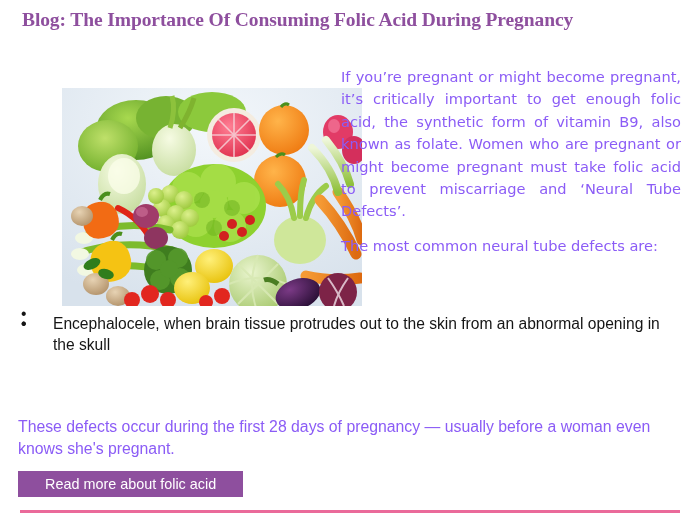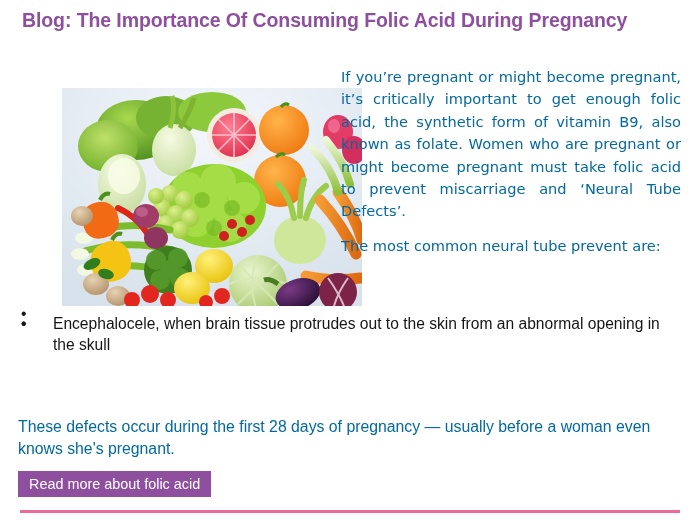--- a/index.html
+++ b/index.html
@@ -22,21 +22,21 @@
     box-sizing: border-box;
   }
 
   
   .article-title {
     position: absolute;
     left: 22px;
     top: 8px;
     width: 640px;
     margin: 0;
-    font-family: Liberation Sans, sans-serif;
+    font-family: Liberation Serif, serif;
     font-weight: bold;
     font-size: 19.5px;
     line-height: 24px;
     letter-spacing: -0.1px;
     color: #8e4f9e;
   }
 
   
   .hero-figure {
     position: absolute;
@@ -58,21 +58,21 @@
     left: 341px;
     top: 66px;
     width: 340px;
   }
   .intro-col p {
     margin: 0 0 12px 0;
     font-family: "DejaVu Sans", sans-serif;
     font-size: 14.6px;
     line-height: 22.4px;
     text-align: justify;
-    color: #0369a1;
+    color: #8b5cf6;
   }
   .intro-col p.last {
     text-align: left;
     margin-bottom: 0;
   }
 
   
   .defect-list {
     position: absolute;
     left: 18px;
@@ -105,31 +105,31 @@
   
   .closing-para {
     position: absolute;
     left: 18px;
     top: 416px;
     width: 664px;
     margin: 0;
     font-family: "Liberation Sans Narrow", "Liberation Sans", sans-serif;
     font-size: 15.8px;
     line-height: 22px;
-    color: #0369a1;
+    color: #8b5cf6;
     font-stretch: condensed;
   }
 
   
   .cta-button {
     position: absolute;
     left: 18px;
     top: 471px;
     height: 26px;
-    padding: 0 11px;
+    padding: 0 27px;
     display: inline-flex;
     align-items: center;
     background: #8e4f9e;
     color: #ffffff;
     border: none;
     border-radius: 0;
     font-family: "Liberation Sans", sans-serif;
     font-size: 14.4px;
     line-height: 26px;
     white-space: nowrap;
@@ -356,21 +356,21 @@
 
       <g fill="#2f7d1c">
         <ellipse cx="30" cy="176" rx="9" ry="5" transform="rotate(-25 30 176)"></ellipse>
         <ellipse cx="44" cy="186" rx="8" ry="5" transform="rotate(15 44 186)"></ellipse>
       </g>
     </svg>
   </figure>
 
   <div class="intro-col">
     <p>If you’re pregnant or might become pregnant, it’s critically important to get enough folic acid, the synthetic form of vitamin B9, also known as folate. Women who are pregnant or might become pregnant must take folic acid to prevent miscarriage and ‘Neural Tube Defects’.</p>
-    <p class="last">The most common neural tube prevent are:</p>
+    <p class="last">The most common neural tube defects are:</p>
   </div>
 
   <ul class="defect-list">
     <li>
       <span class="bullet-dot">•</span>
     </li>
     <li>
       <span class="bullet-dot">•</span>
     </li>
     <li>

